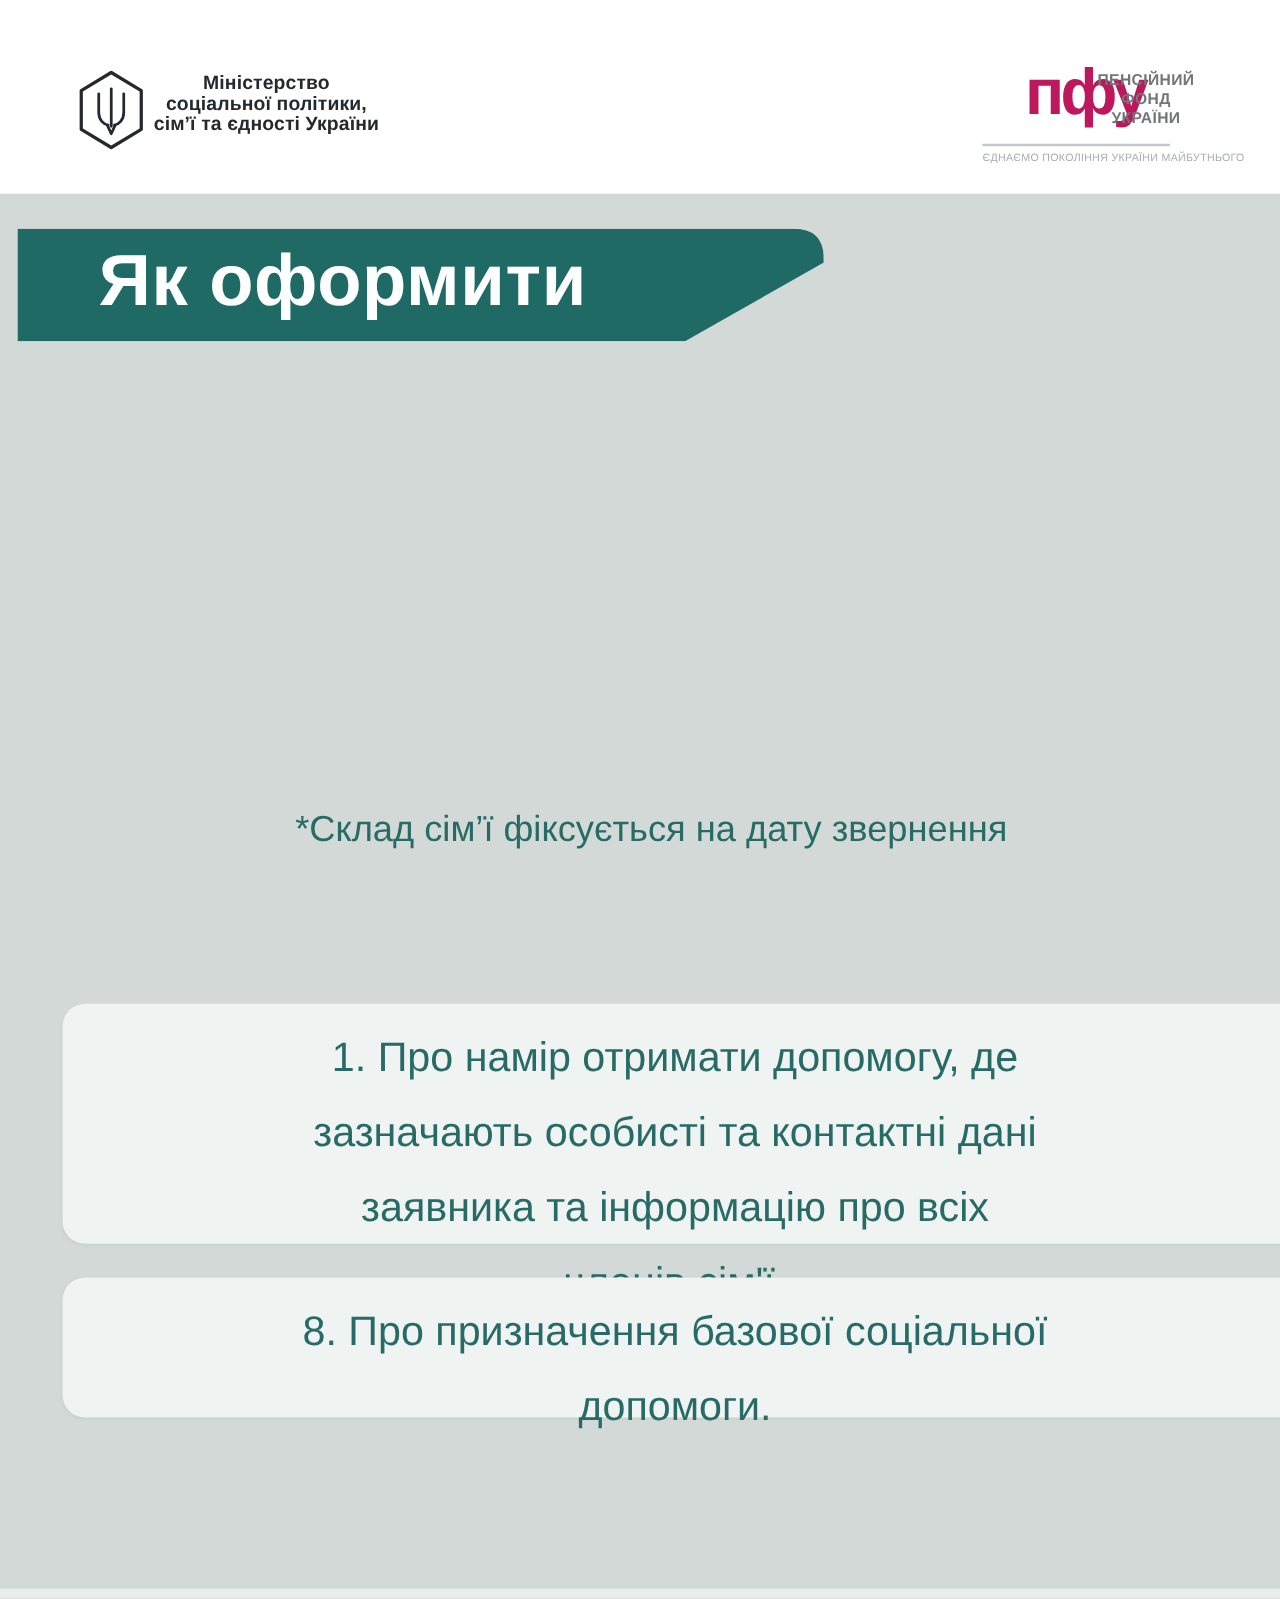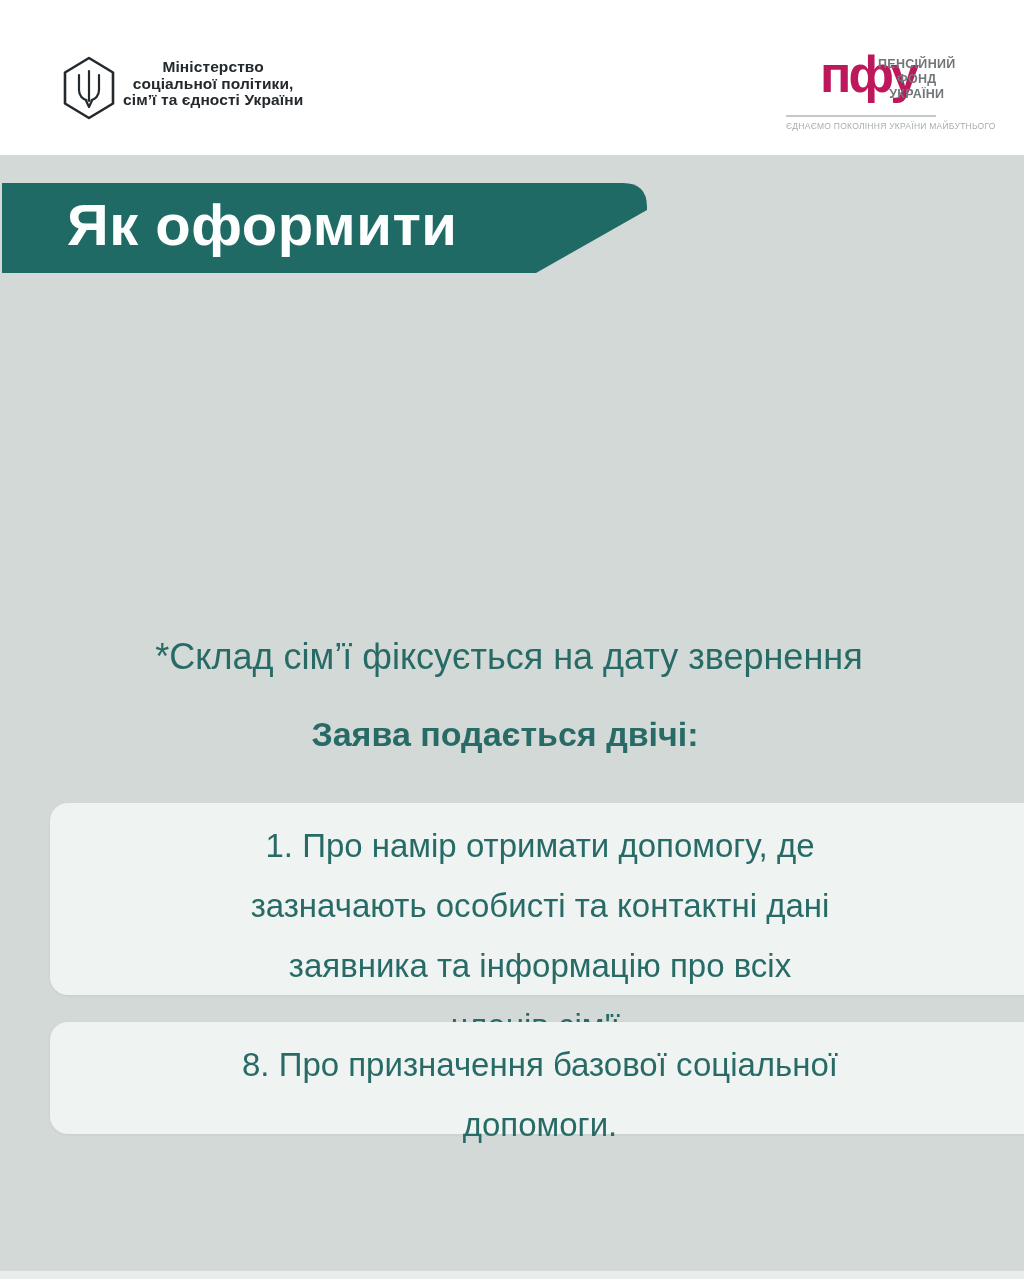--- a/index.html
+++ b/index.html
@@ -38,41 +38,41 @@
     position: absolute; left: 786px; top: 115px;
     width: 150px; height: 2px; background: #c3c8ca;
   }
   .pfu-tagline {
     position: absolute; left: 786px; top: 121px; width: 160px;
     font-size: 8.5px; color: #a8adaf; letter-spacing: 0.25px;
     white-space: nowrap;
   }
 
   
-  .banner { position: absolute; left: 2px; top: 183px; width: 645px; height: 86px; }
+  .banner { position: absolute; left: 14px; top: 183px; width: 645px; height: 86px; }
   .banner svg { position: absolute; left: 0; top: 0; }
   .banner-title {
     position: absolute; left: 65px; top: 50%;
     transform: translateY(-52%);
     margin: 0;
     font-size: 58px; font-weight: bold; color: #fdfefe;
     letter-spacing: 0.5px; white-space: nowrap;
   }
 
   
   .intro {
     position: absolute; left: 65px; top: 398px; width: 880px;
     margin: 0;
     font-size: 36px; font-weight: 500; line-height: 47px;
     color: #286b66; white-space: pre-line;
   }
   .note {
     position: absolute; left: 65px; top: 632px; width: 880px;
-    margin: 4px;
-    font-size: 36px; font-weight: 500;
+    margin: 16px;
+    font-size: 29px; font-weight: 500;
     color: #286b66;
   }
   .steps-heading {
     position: absolute; left: 65px; top: 715px; width: 880px;
     margin: 0;
     font-size: 34px; font-weight: bold;
     color: #286b66;
   }
 
   
@@ -130,21 +130,20 @@
   <div class="banner">
     <svg width="645" height="90" viewBox="0 0 645 90">
       <path d="M0 0 H621 Q645 0 645 24 L645 27 L534 90 H0 Z" fill="#1f6a65"></path>
     </svg>
     <h1 class="banner-title">Як оформити</h1>
   </div>
 
 
   <p class="note">*Склад сім’ї фіксується на дату звернення</p>
 
-  <p class="steps-heading">Заява подається двічі:</p>
 
   <div class="card card-1">
     <p>1. Про намір отримати допомогу, де
 зазначають особисті та контактні дані
 заявника та інформацію про всіх
 членів сім'ї.</p>
   </div>
 
   <div class="card card-2">
     <p>8. Про призначення базової соціальної

